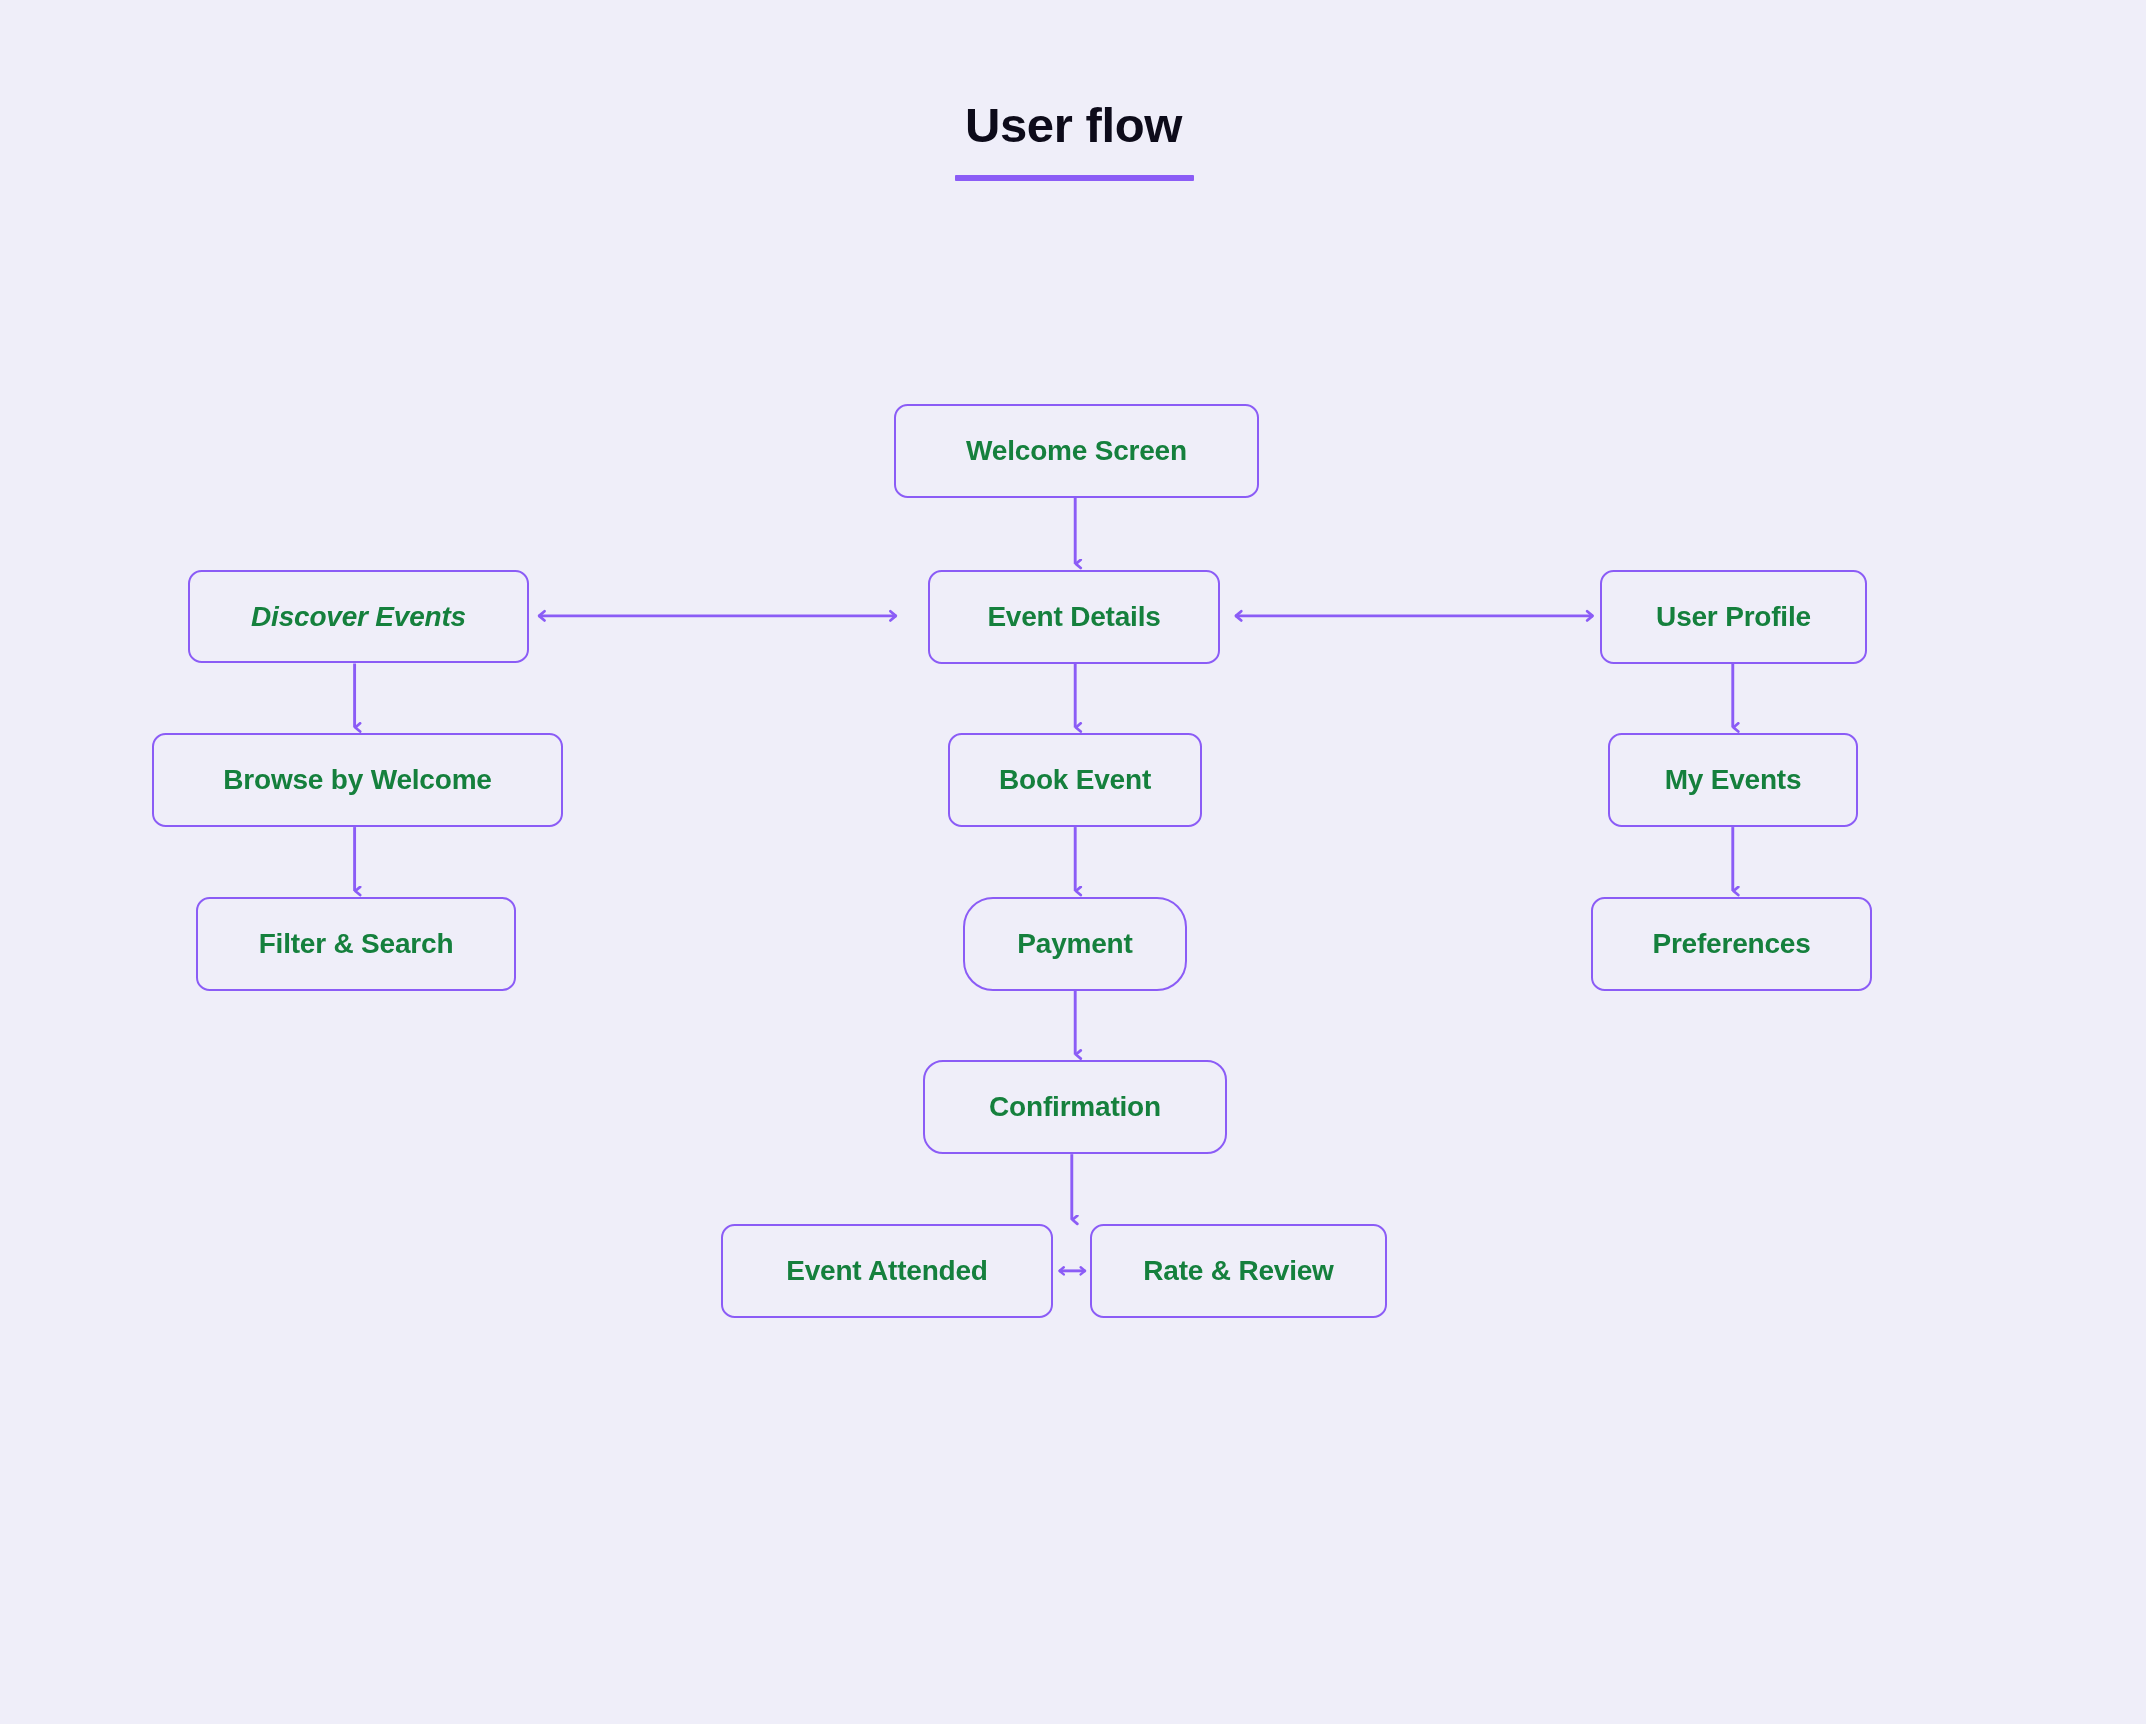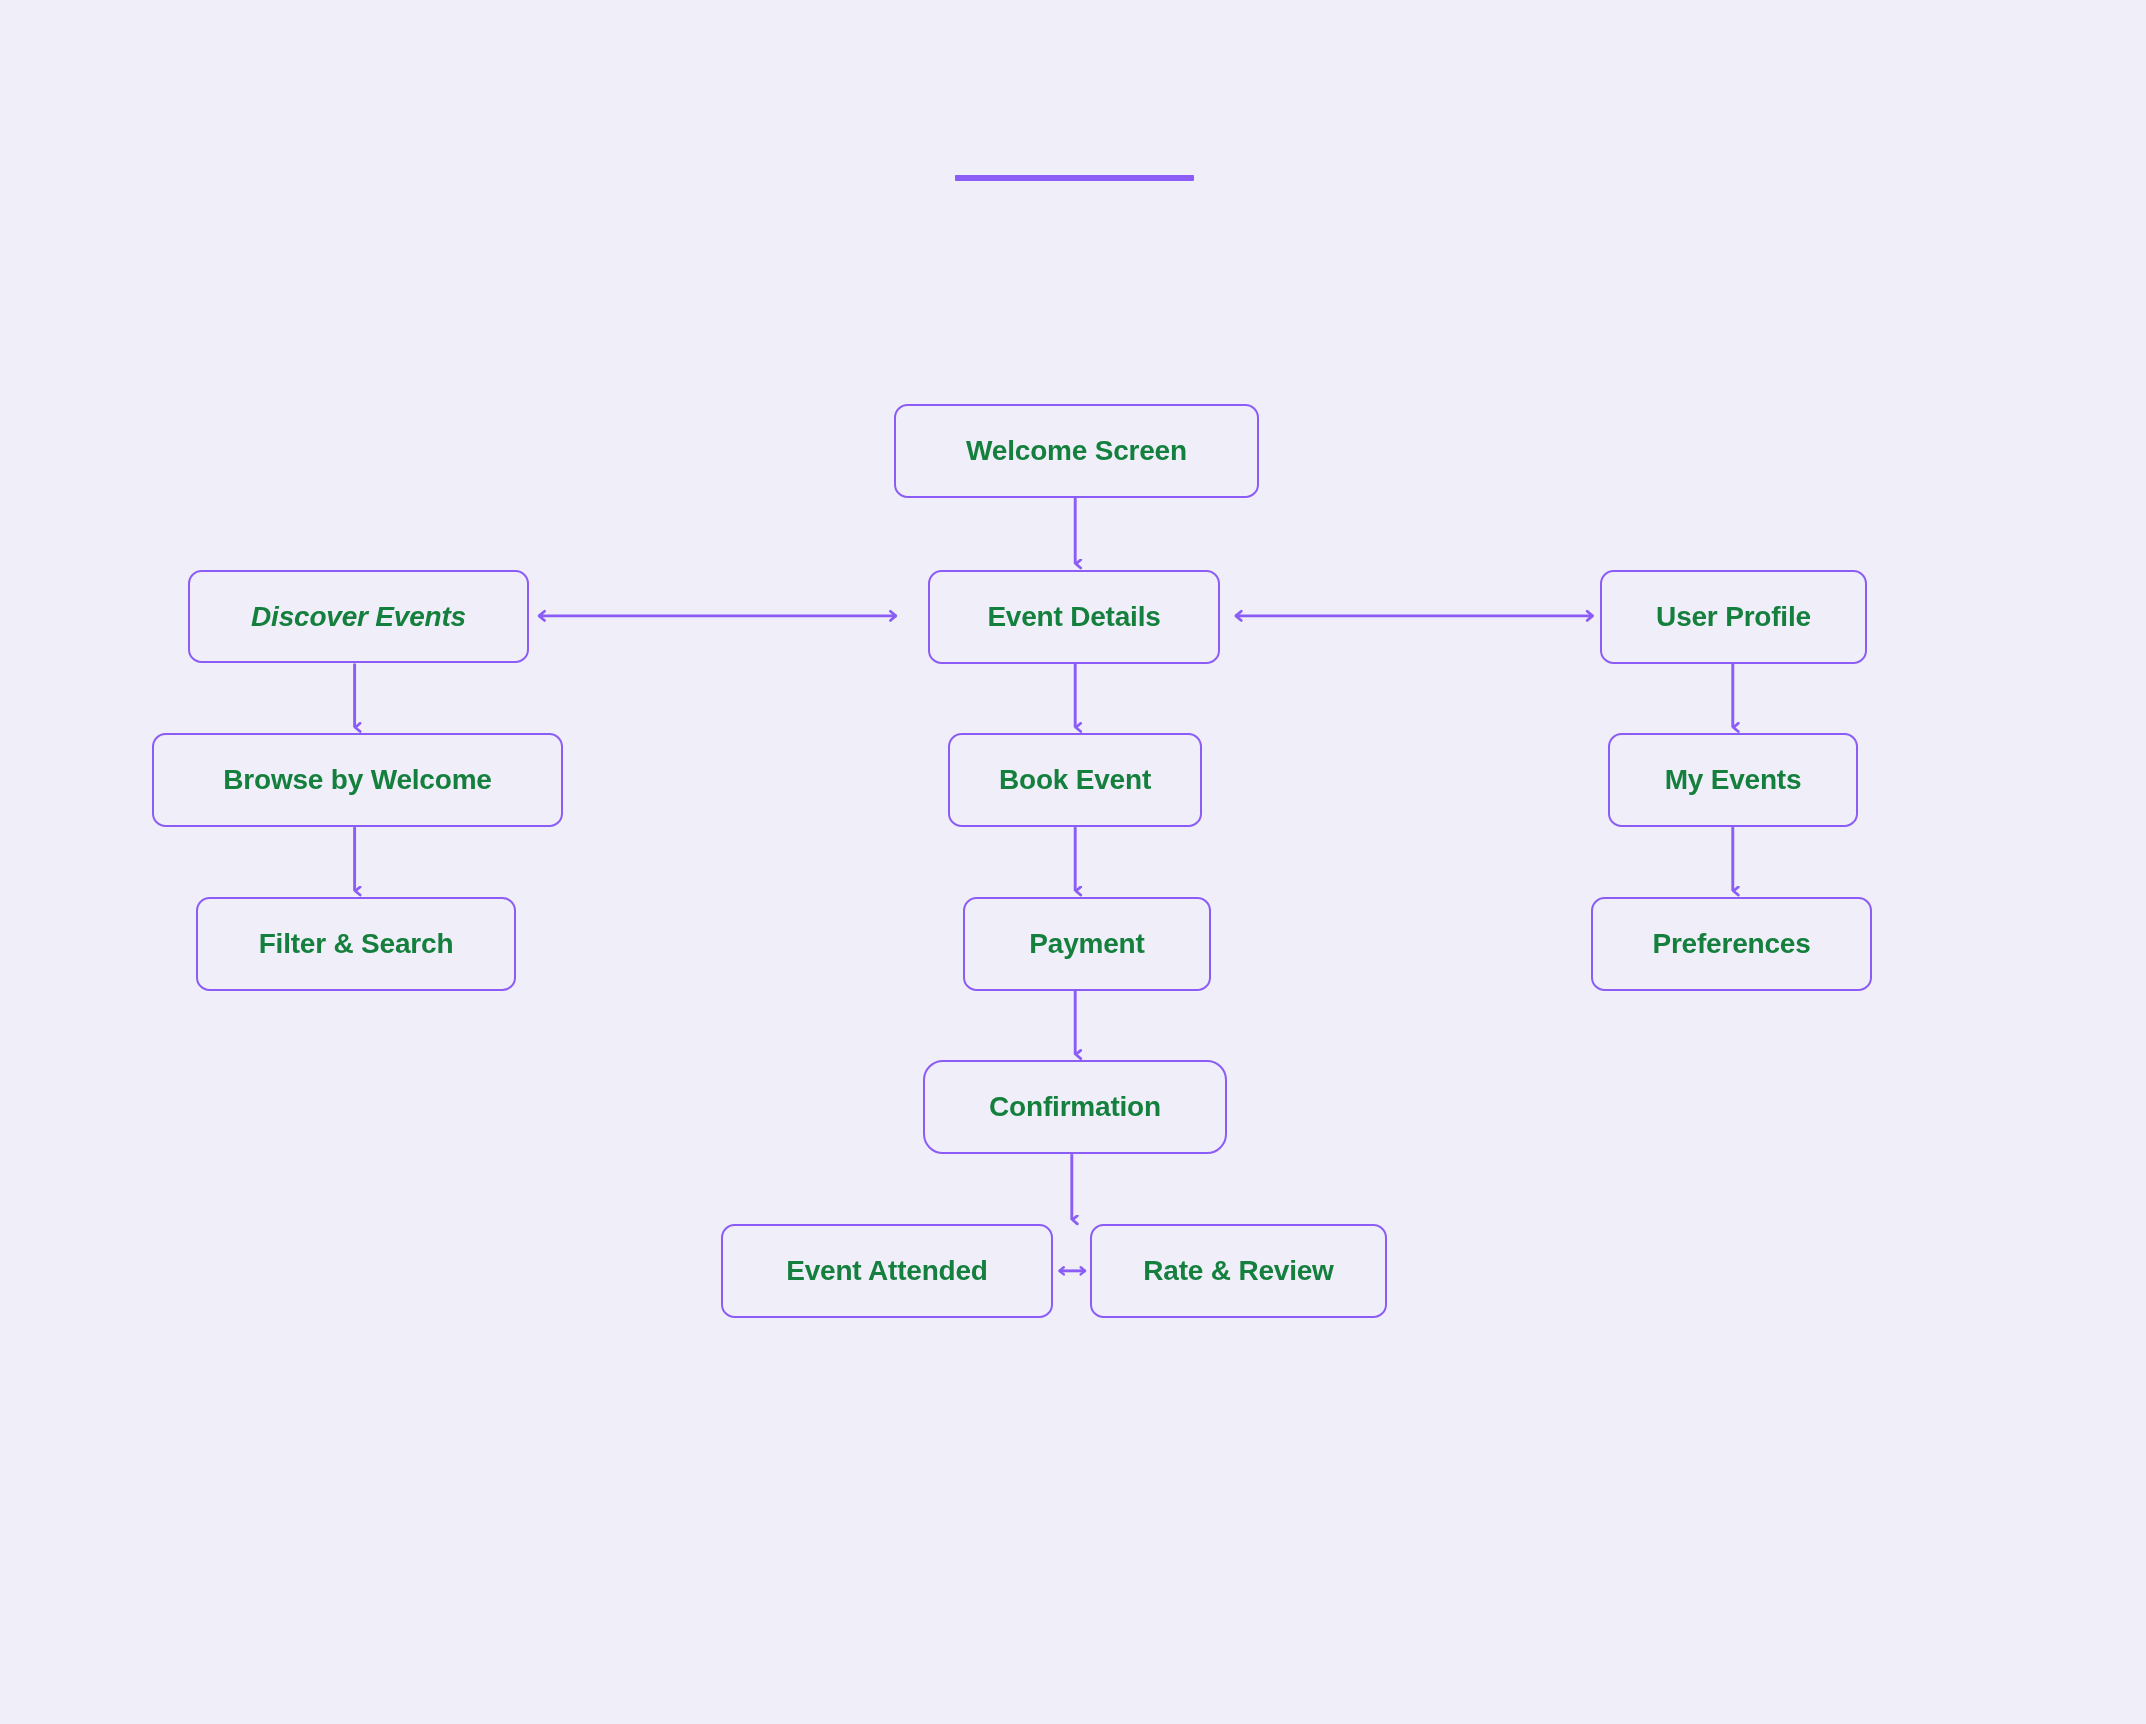--- a/index.html
+++ b/index.html
@@ -72,20 +72,23 @@
     width: 2147px;
     height: 1724px;
     pointer-events: none;
   }
 </style>
 </head>
 <body>
 
 <div id="canvas">
 
+  <div class="title-wrap">
+    <span class="title-text">User flow</span>
+  </div>
   <div class="title-underline"></div>
 
   <svg id="edges" viewBox="0 0 2520 2024" xmlns="http://www.w3.org/2000/svg">
     <defs>
       <marker id="ah-down" markerWidth="14" markerHeight="14" refX="6" refY="11" orient="auto" markerUnits="userSpaceOnUse">
         <path d="M1.2 4.5 L6 10.2 L10.8 4.5" fill="none" stroke="#8b5cf6" stroke-width="3.2" stroke-linecap="round" stroke-linejoin="round"></path>
       </marker>
       <marker id="ah-right" markerWidth="16" markerHeight="16" refX="12" refY="8" orient="auto" markerUnits="userSpaceOnUse">
         <path d="M5 2.6 L11.4 8 L5 13.4" fill="none" stroke="#8b5cf6" stroke-width="3.2" stroke-linecap="round" stroke-linejoin="round"></path>
       </marker>
@@ -153,21 +156,21 @@
   </div>
 
   <div class="node" style="left:1608px; top:733px; width:250px; height:94px;">
     <span>My Events</span>
   </div>
 
   <div class="node" style="left:196px; top:897px; width:320px; height:94px;">
     <span>Filter &amp; Search</span>
   </div>
 
-  <div class="node" style="left:963px; top:897px; width:248px; height:94px;">
+  <div class="node" style="left:963px; top:897px; width:224px; height:94px;border-radius:30px;">
     <span>Payment</span>
   </div>
 
   <div class="node" style="left:1591px; top:897px; width:281px; height:94px;">
     <span>Preferences</span>
   </div>
 
   <div class="node" style="left:923px; top:1060px; width:304px; height:94px;border-radius:20px;">
     <span>Confirmation</span>
   </div>

